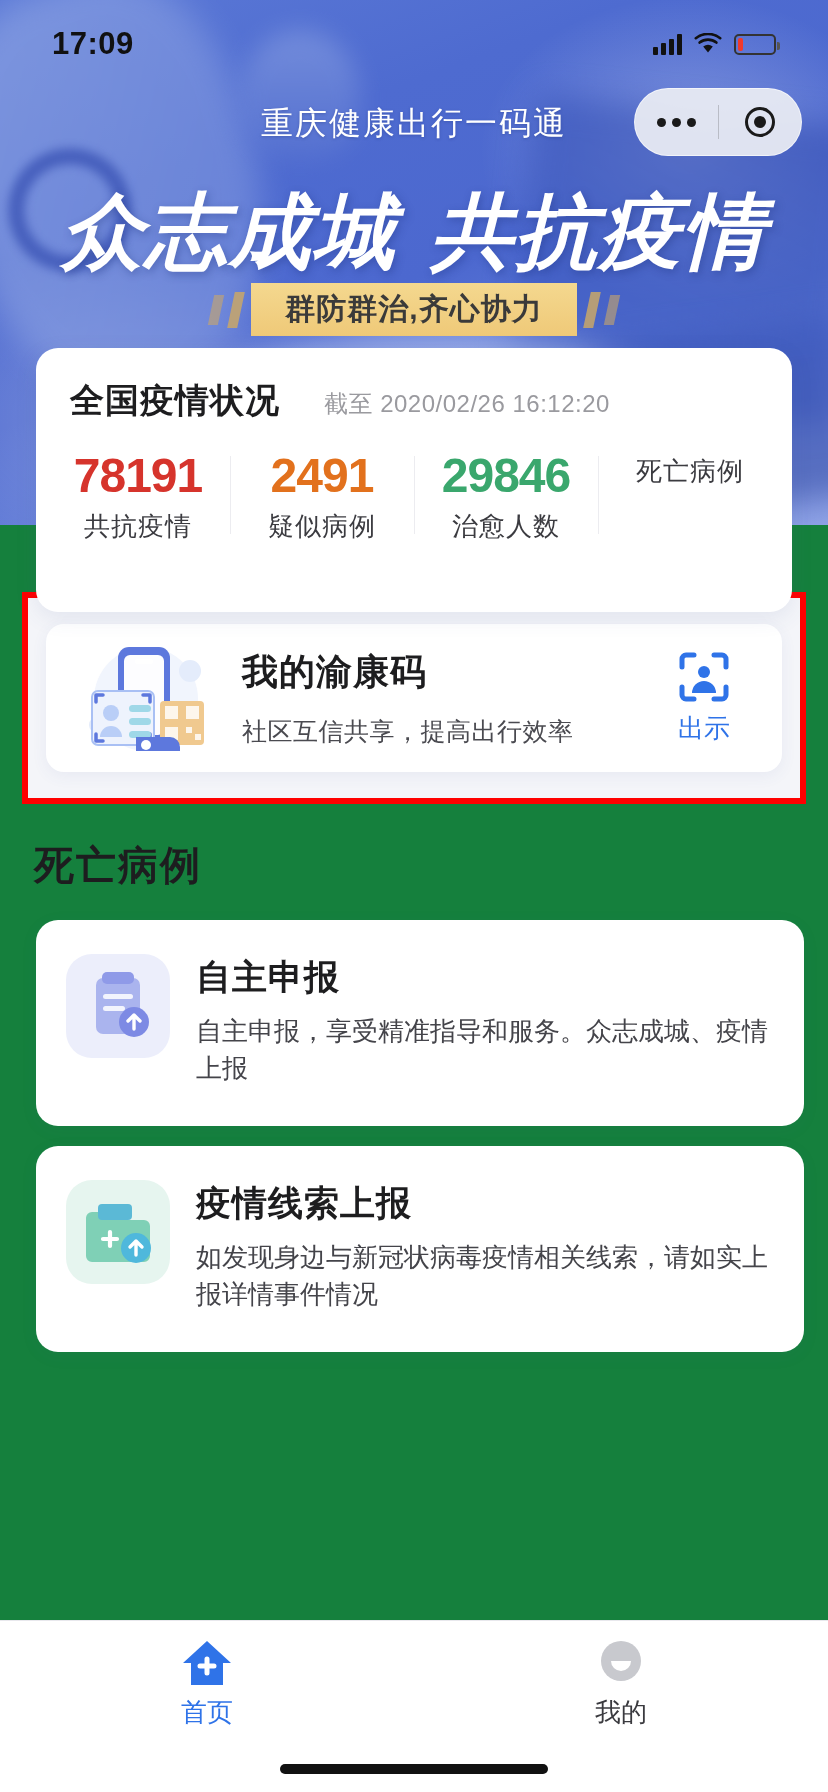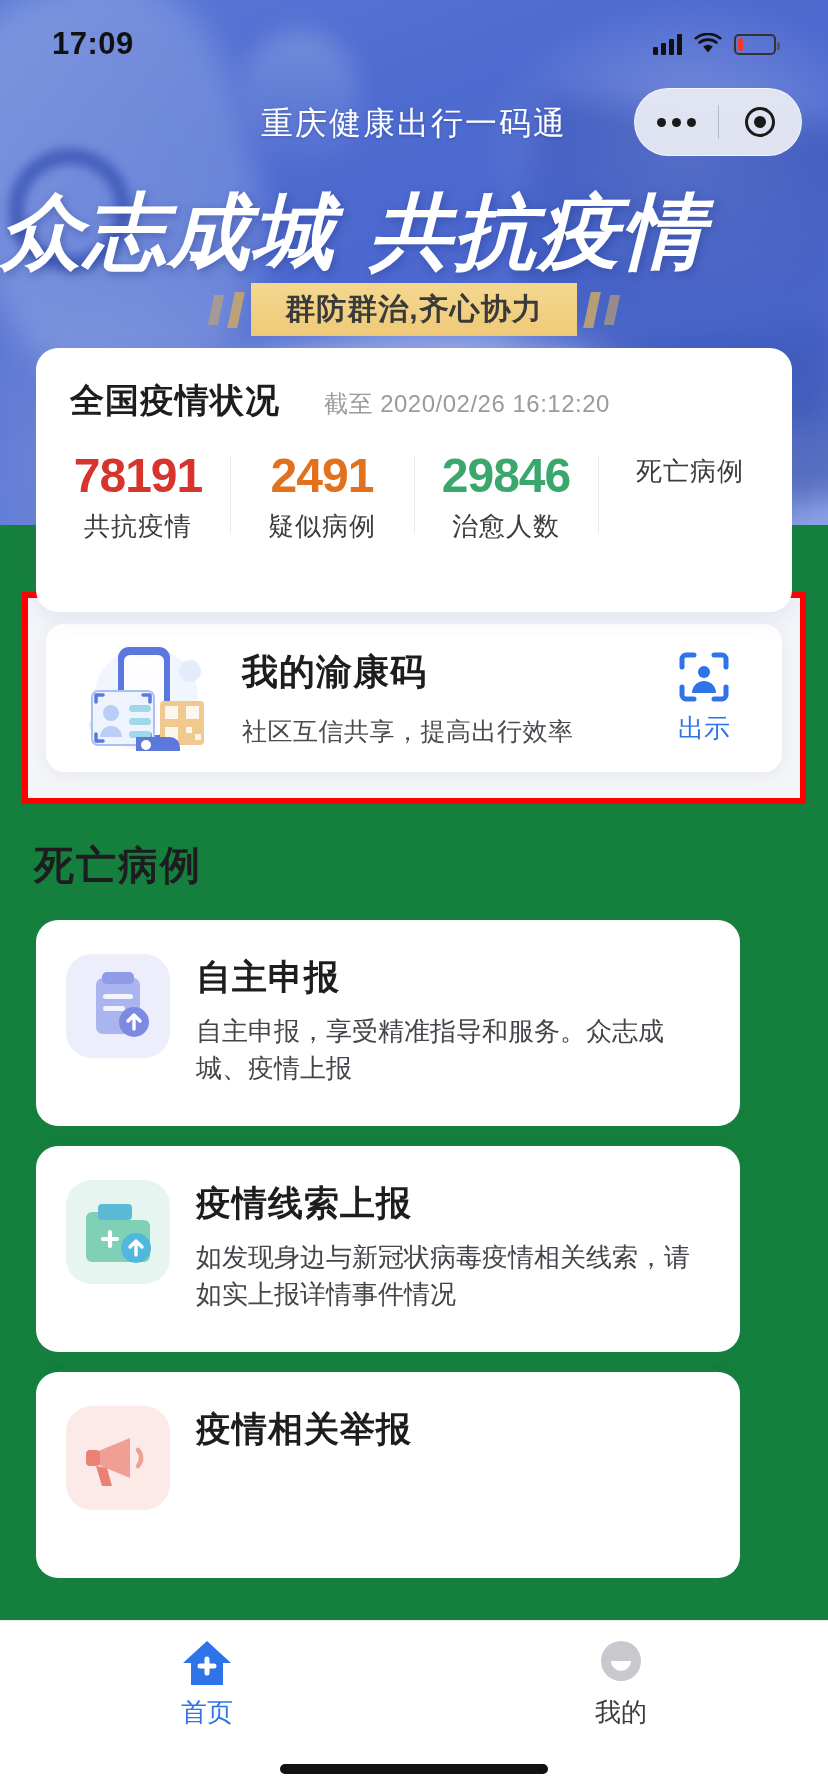--- a/index.html
+++ b/index.html
@@ -70,21 +70,21 @@
   #capsule .half { flex:1; display:flex; align-items:center; justify-content:center; }
   .dots { display:flex; gap:6px; }
   .dots b { width:9px; height:9px; background:#1a1a1a; border-radius:50%; display:block; }
   .cap-div { width:1px; height:34px; background:#b9bcc6; }
   .target { width:30px; height:30px; border:3px solid #1a1a1a; border-radius:50%; position:relative; }
   .target::after { content:""; position:absolute; left:50%; top:50%; transform:translate(-50%,-50%); width:12px; height:12px; border-radius:50%; background:#1a1a1a; }
 
   
   #headline {
     position:absolute; top:178px; left:0; width:828px;
-    text-align:left; color:#fff; z-index: 25;
+    text-align:center; color:#fff; z-index: 25;
     font-size: 82px; font-weight: bold; font-style: italic;
     letter-spacing: 2px;
     text-shadow: 2px 3px 8px rgba(25,45,120,.35);
   }
   #headline span.gap { display:inline-block; width:34px; }
   #subbanner {
     position:absolute; top:283px; left:0; width:828px; z-index:25;
     display:flex; align-items:center; justify-content:center; gap:10px;
   }
   .tick { width:10px; height:36px; background:#c9a769; opacity:.85; transform: skewX(-12deg);}
@@ -132,21 +132,21 @@
   #scan-icon { width: 52px; height: 52px; margin: 0 auto; position: relative; }
   #code-action-label { color:#2f73e8; font-size: 26px; margin-top: 8px; }
 
   
   #section-title {
     position:absolute; top: 838px; left: 34px;
     font-size: 40px; font-weight: bold; color:#1d1d1f; letter-spacing: 2px; z-index:10;
   }
 
   .report-card {
-    position:absolute; left:36px; width:704px;
+    position:absolute; left:36px; width:768px;
     background:#fff; border-radius:22px;
     box-shadow: 0 4px 18px rgba(70,90,150,.06);
     display:flex; padding: 34px 30px; z-index: 8;
   }
   #card-1 { top: 920px; height: 206px; }
   #card-2 { top: 1146px; height: 206px; }
   #card-3 { top: 1372px; height: 206px; }
   .rc-icon { flex: 0 0 104px; height: 104px; border-radius: 26px; position: relative; }
   .rc-body { padding-left: 26px; flex: 1; }
   .rc-title { font-size: 35px; font-weight: bold; color:#1d1d1f; letter-spacing: 1px; }
@@ -329,34 +329,20 @@
         <circle cx="70" cy="68" r="15" fill="#4fb8dc"></circle>
         <path d="M70 61v14M70 61l-6 6M70 61l6 6" stroke="#ffffff" stroke-width="3.4" fill="none" stroke-linecap="round" stroke-linejoin="round"></path>
       </svg>
     </div>
     <div class="rc-body">
       <div class="rc-title">疫情线索上报</div>
       <div class="rc-desc">如发现身边与新冠状病毒疫情相关线索，请如实上报详情事件情况</div>
     </div>
   </div>
 
-  <div class="report-card" id="card-3">
-    <div class="rc-icon" style="background:#fbeae8">
-      <svg width="104" height="104" viewBox="0 0 104 104">
-        <path d="M30 46l34-14v40L30 58z" fill="#ef9f94"></path>
-        <rect x="20" y="44" width="14" height="16" rx="4" fill="#e98275"></rect>
-        <path d="M30 60l6 20h10l-5-18z" fill="#e98275"></path>
-        <path d="M72 44a12 12 0 0 1 0 16" stroke="#ef9f94" stroke-width="4.5" fill="none" stroke-linecap="round"></path>
-      </svg>
-    </div>
-    <div class="rc-body">
-      <div class="rc-title">疫情相关举报</div>
-      <div class="rc-desc"></div>
-    </div>
-  </div>
 
   <div id="tabbar">
     <div class="tab active">
       <div class="tab-ico">
         <svg width="56" height="56" viewBox="0 0 56 56">
           <path d="M28 6 L52 28 H44 V50 H12 V28 H4 Z" fill="#2f73e8"></path>
           <path d="M28 24v14M21 31h14" stroke="#ffffff" stroke-width="5" stroke-linecap="round"></path>
         </svg>
       </div>
       <div class="tab-lbl">首页</div>

